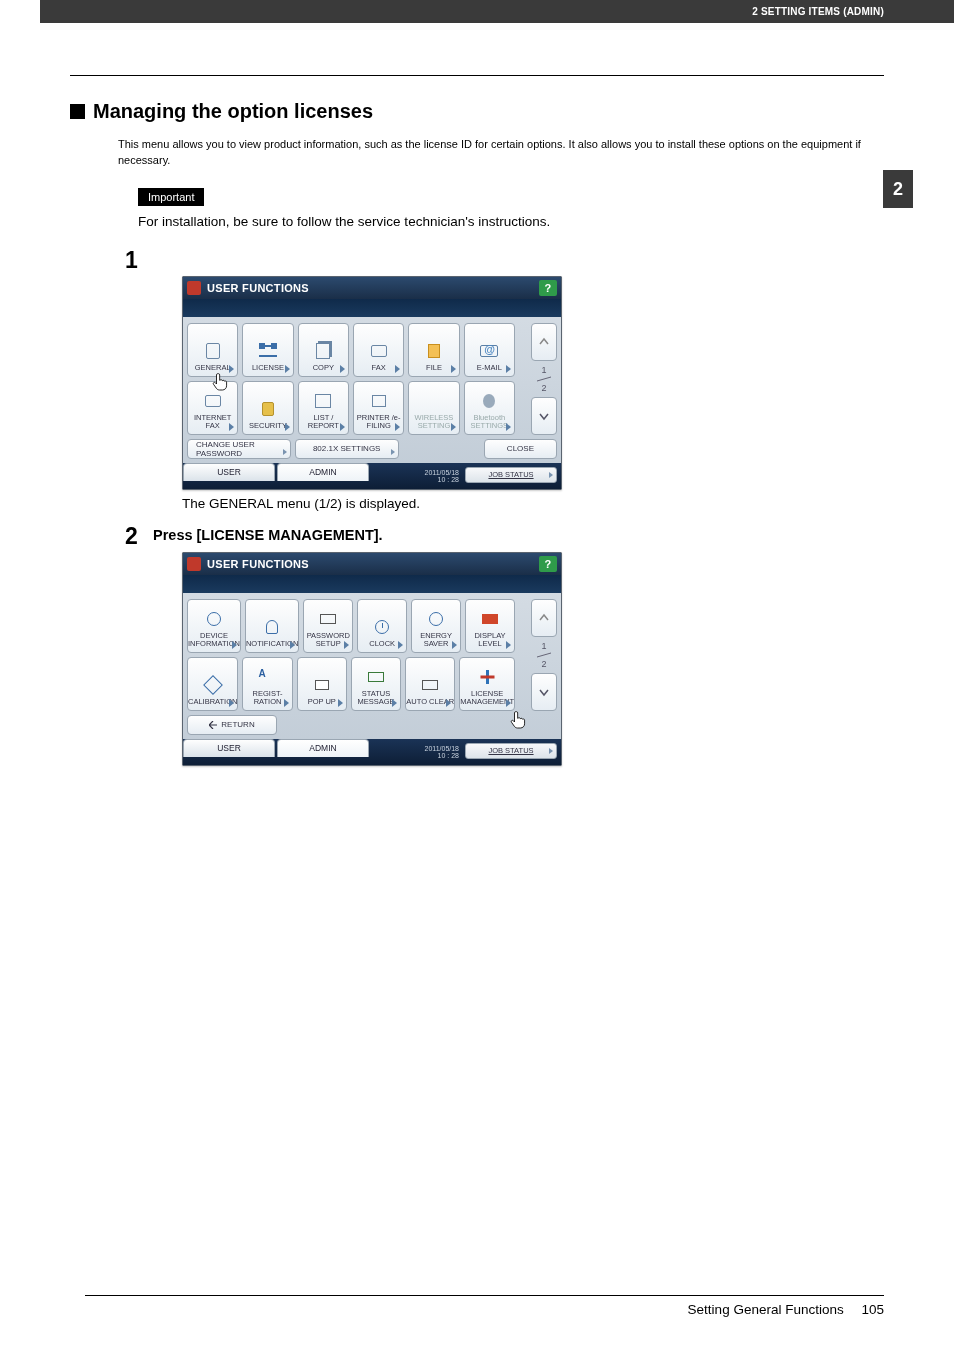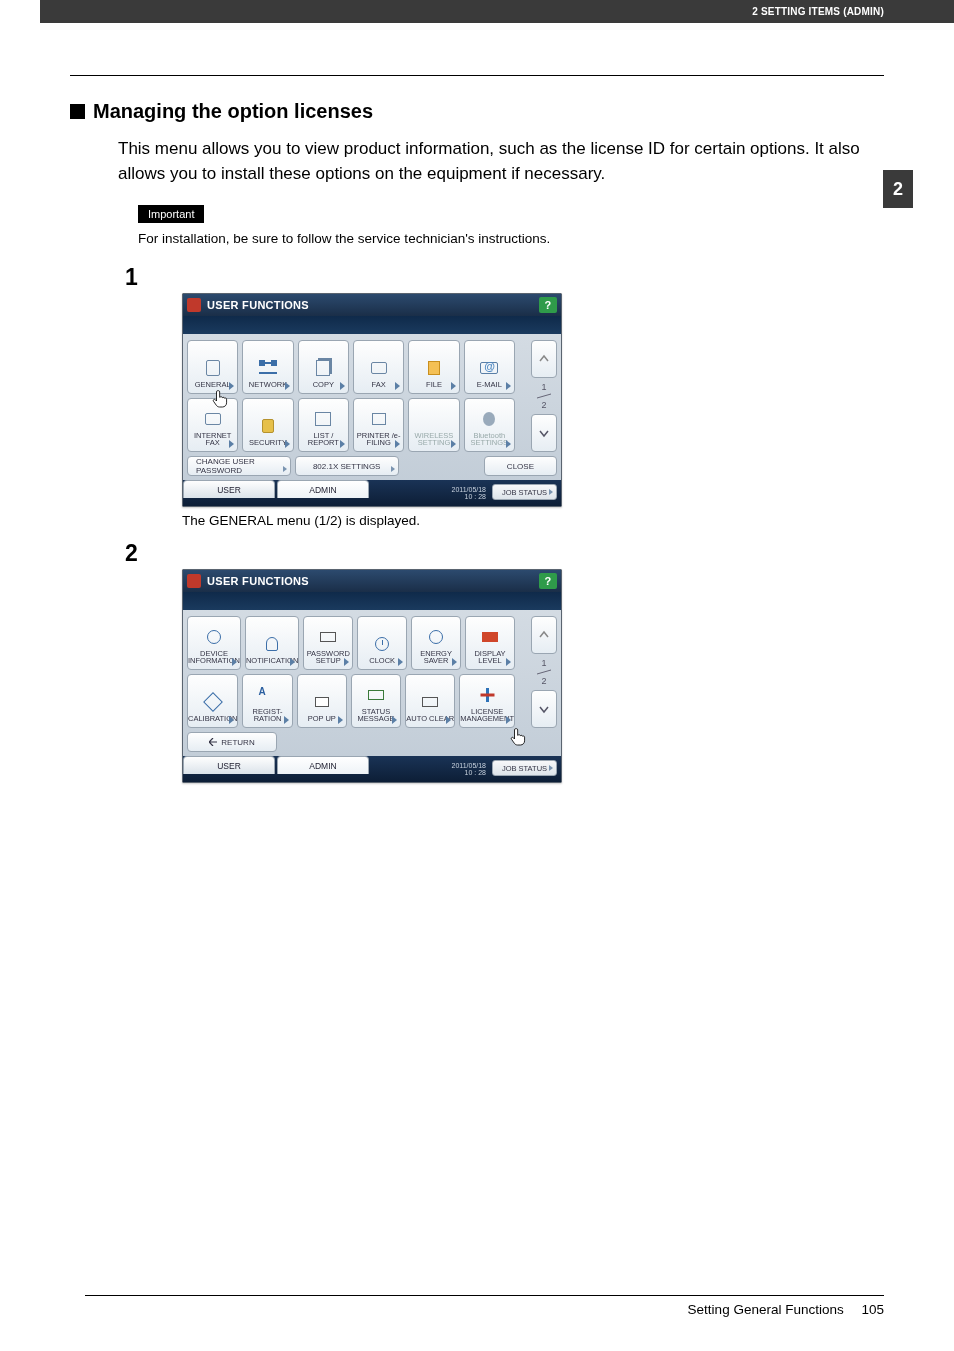--- a/index.html
+++ b/index.html
@@ -50,21 +50,21 @@
     align-items: center;
     gap: 8px;
   }
   .black-square {
     display: inline-block;
     width: 15px;
     height: 15px;
     background: #000;
   }
   .intro {
-    font-size: 17px;
+    font-size: 11px;
     line-height: 1.45;
     margin-left: 48px;
     margin-bottom: 18px;
   }
   .callout-label {
     display: inline-block;
     background: #000;
     color: #fff;
     font-size: 11px;
     padding: 3px 10px;
@@ -263,25 +263,26 @@
     background: linear-gradient(#fff,#eef3f7);
   }
   .tabbar .spacer { flex:1; }
   .ts {
     font-size:7px; line-height:1; text-align:right; padding-right:4px; color:#c8d2de;
     align-self:center;
   }
   .jobstatus {
     background: linear-gradient(#f7f8fa,#dde4ea);
     border:1px solid #9aa6b2; border-radius:3px;
-    width:65px; height:16px;
+    width:92px; height:16px;
     display:flex;align-items:center;justify-content:center;
     font-size:7.5px; margin:4px 4px 0 2px; color:#334;
     align-self:flex-start;
     position:relative;
+    text-decoration:underline;
   }
   .jobstatus .mini-tri{
     position:absolute; right:3px; top:50%; transform:translateY(-50%);
     width:0;height:0;border-left:4px solid #7a94b0;border-top:3px solid transparent;border-bottom:3px solid transparent;
   }
 
   
   .ic { display:block; }
   .ic-doc{width:14px;height:16px;border:1.5px solid #6a86a4;border-radius:2px;}
   .ic-net{width:18px;height:12px;border-top:2px solid #3b6ea8;border-bottom:2px solid #3b6ea8;position:relative;}
@@ -379,21 +380,21 @@
                 <span class="t-icon">
                   <span class="ic ic-doc"></span>
                 </span>
                 <span>GENERAL</span>
                 <span class="tri"></span>
               </div>
             <div class="tile">
                 <span class="t-icon">
                   <span class="ic ic-net"></span>
                 </span>
-                <span>NETWORK</span>
+                <span>LICENSE</span>
                 <span class="tri"></span>
               </div>
             <div class="tile">
                 <span class="t-icon">
                   <span class="ic ic-copy"></span>
                 </span>
                 <span>COPY</span>
                 <span class="tri"></span>
               </div>
             <div class="tile">
@@ -521,20 +522,21 @@
           </svg>
       </span>
     </div>
 
     <p class="step-body">The GENERAL menu (1/2) is displayed.</p>
   </div>
 
 
   <div class="step-row">
     <div class="step-num">2</div>
+    <div class="step-head">Press [LICENSE MANAGEMENT].</div>
   </div>
 
   <div class="step-indent">
 
     <div class="panel" style="position:relative;">
       <div class="panel-header">
         <span class="ph-icon"></span>
         <span class="ph-title">USER FUNCTIONS</span>
         <span class="ph-help">?</span>
       </div>

